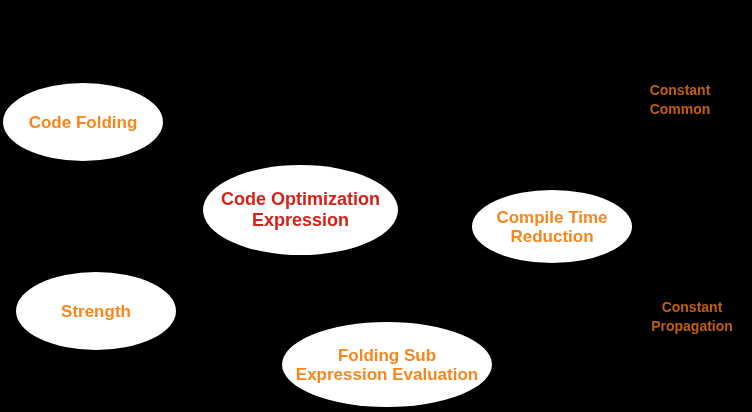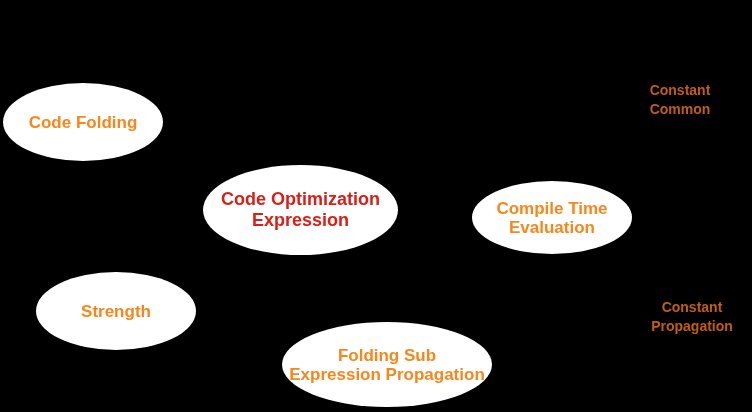--- a/index.html
+++ b/index.html
@@ -48,22 +48,22 @@
     line-height: 19px;
     color: var(--label-text);
     text-align: center;
   }
   .float-label .line { display: block; }
 
   
   #node-dead-code      { left: 222px; top: 2px;   width: 161px; height: 73px; }
   #node-code-movement  { left: 3px;   top: 83px;  width: 160px; height: 78px; }
   #node-center         { left: 203px; top: 165px; width: 195px; height: 90px; }
-  #node-compile-time   { left: 472px; top: 181px; width: 160px; height: 73px; }
-  #node-strength       { left: 36px;  top: 272px; width: 160px; height: 78px; }
+  #node-compile-time   { left: 472px; top: 190px; width: 160px; height: 73px; }
+  #node-strength       { left: 16px;  top: 272px; width: 160px; height: 78px; }
   #node-common-sub     { left: 282px; top: 322px; width: 210px; height: 85px; }
 
   #label-constant-folding     { left: 610px; top: 81px;  width: 140px; }
   #label-constant-propagation { left: 622px; top: 298px; width: 140px; }
 </style>
 </head>
 <body>
 
 <div class="canvas">
 
@@ -77,34 +77,34 @@
   <div class="node" id="node-center">
     <div class="node-text">
       <span class="line">Code Optimization</span>
       <span class="line">Expression</span>
     </div>
   </div>
 
   <div class="node" id="node-compile-time">
     <div class="node-text">
       <span class="line">Compile Time</span>
-      <span class="line">Evaluation</span>
+      <span class="line">Reduction</span>
     </div>
   </div>
 
   <div class="node" id="node-strength">
     <div class="node-text">
       <span class="line">Strength</span>
     </div>
   </div>
 
   <div class="node" id="node-common-sub">
     <div class="node-text">
       <span class="line">Folding Sub</span>
-      <span class="line">Expression Propagation</span>
+      <span class="line">Expression Evaluation</span>
     </div>
   </div>
 
   <div class="float-label" id="label-constant-folding">
     <span class="line">Constant</span>
     <span class="line">Common</span>
   </div>
 
   <div class="float-label" id="label-constant-propagation">
     <span class="line">Constant</span>

